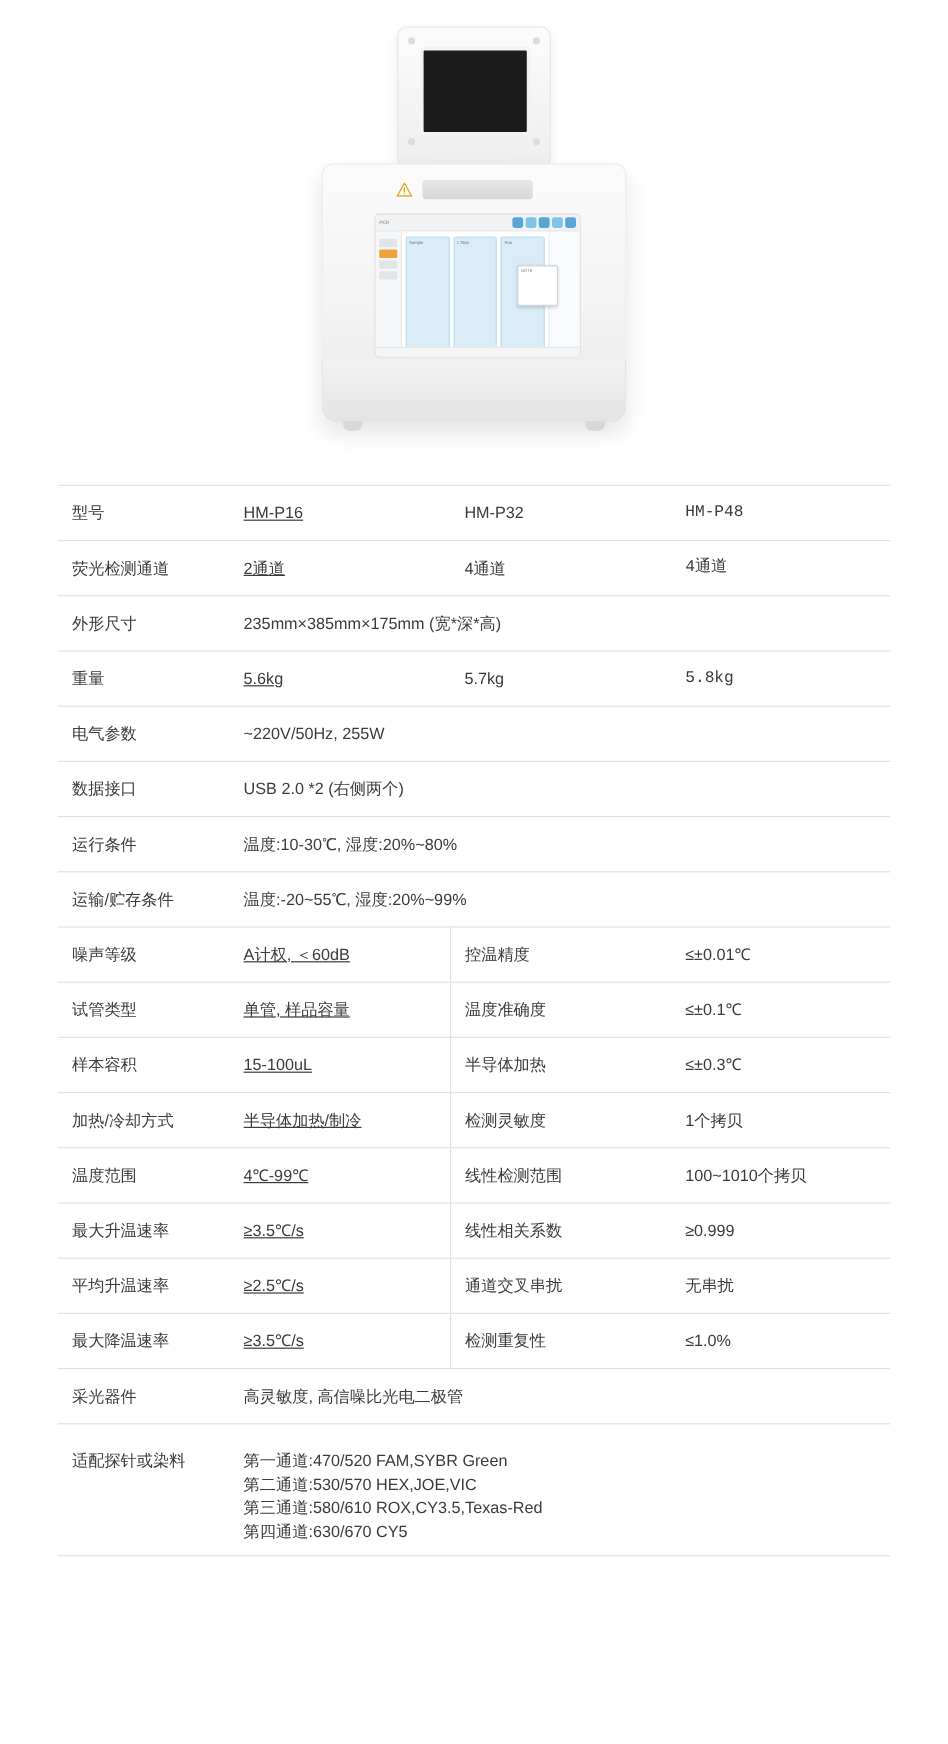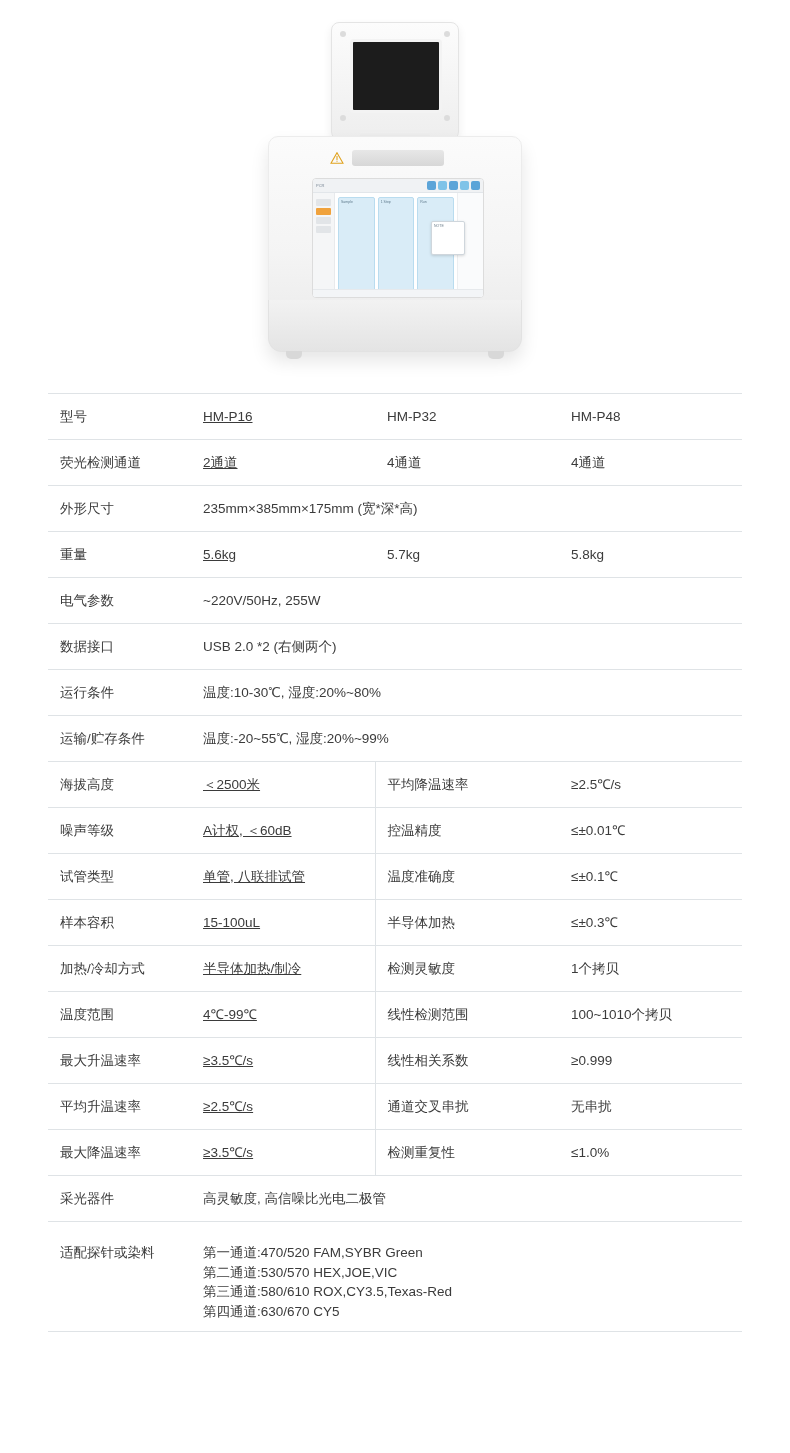--- a/index.html
+++ b/index.html
@@ -209,21 +209,21 @@
     width: 70px;
     height: 12px;
     background: linear-gradient(to bottom,#f0f0f0,#e2e2e2);
     border-radius: 3px;
   }
 
   
   .table-wrap {
     position: absolute;
     left: 48px;
-    top: 393px;
+    top: 404px;
     width: 694px;
   }
   table.spec {
     width: 694px;
     border-collapse: collapse;
     table-layout: fixed;
     font-size: 13.5px;
   }
   table.spec td {
     border-top: 1px solid #dfe3e6;
@@ -241,21 +241,21 @@
   }
   td.sub-label {
     width: 143px;
     color: #5aa9dc;
     font-size: 13.5px;
     border-left: 1px solid #dfe3e6;
   }
   td.val { color: #3b3b3b; }
   .col-a { width: 184px; text-decoration: underline; }
   .col-b { width: 184px; }
-  .col-c { width: 183px; }
+  .col-c { width: 183px; font-family: Liberation Mono, monospace; }
   .multiline { white-space: pre-line; line-height: 1.55; padding-top: 8px; padding-bottom: 8px; }
   tr.tall td { height: 92px; vertical-align: top; padding-top: 21px; }
 </style>
 </head>
 <body>
 
 <div class="product-area">
 
   <div class="device-head">
     <div class="head-screw" style="left:8px;top:8px;"></div>
@@ -359,37 +359,31 @@
       <tr>
         <td class="label">运行条件</td>
         <td class="val" colspan="3">温度:10-30℃, 湿度:20%~80%</td>
       </tr>
 
       <tr>
         <td class="label">运输/贮存条件</td>
         <td class="val" colspan="3">温度:-20~55℃, 湿度:20%~99%</td>
       </tr>
 
-      <tr>
-        <td class="label">海拔高度</td>
-        <td class="val col-a">＜2500米</td>
-        <td class="sub-label">平均降温速率</td>
-        <td class="val">≥2.5℃/s</td>
-      </tr>
 
       <tr>
         <td class="label">噪声等级</td>
         <td class="val col-a">A计权, ＜60dB</td>
         <td class="sub-label">控温精度</td>
         <td class="val">≤±0.01℃</td>
       </tr>
 
       <tr>
         <td class="label">试管类型</td>
-        <td class="val col-a">单管, 八联排试管</td>
+        <td class="val col-a">单管, 样品容量</td>
         <td class="sub-label">温度准确度</td>
         <td class="val">≤±0.1℃</td>
       </tr>
 
       <tr>
         <td class="label">样本容积</td>
         <td class="val col-a">15-100uL</td>
         <td class="sub-label">半导体加热</td>
         <td class="val">≤±0.3℃</td>
       </tr>

